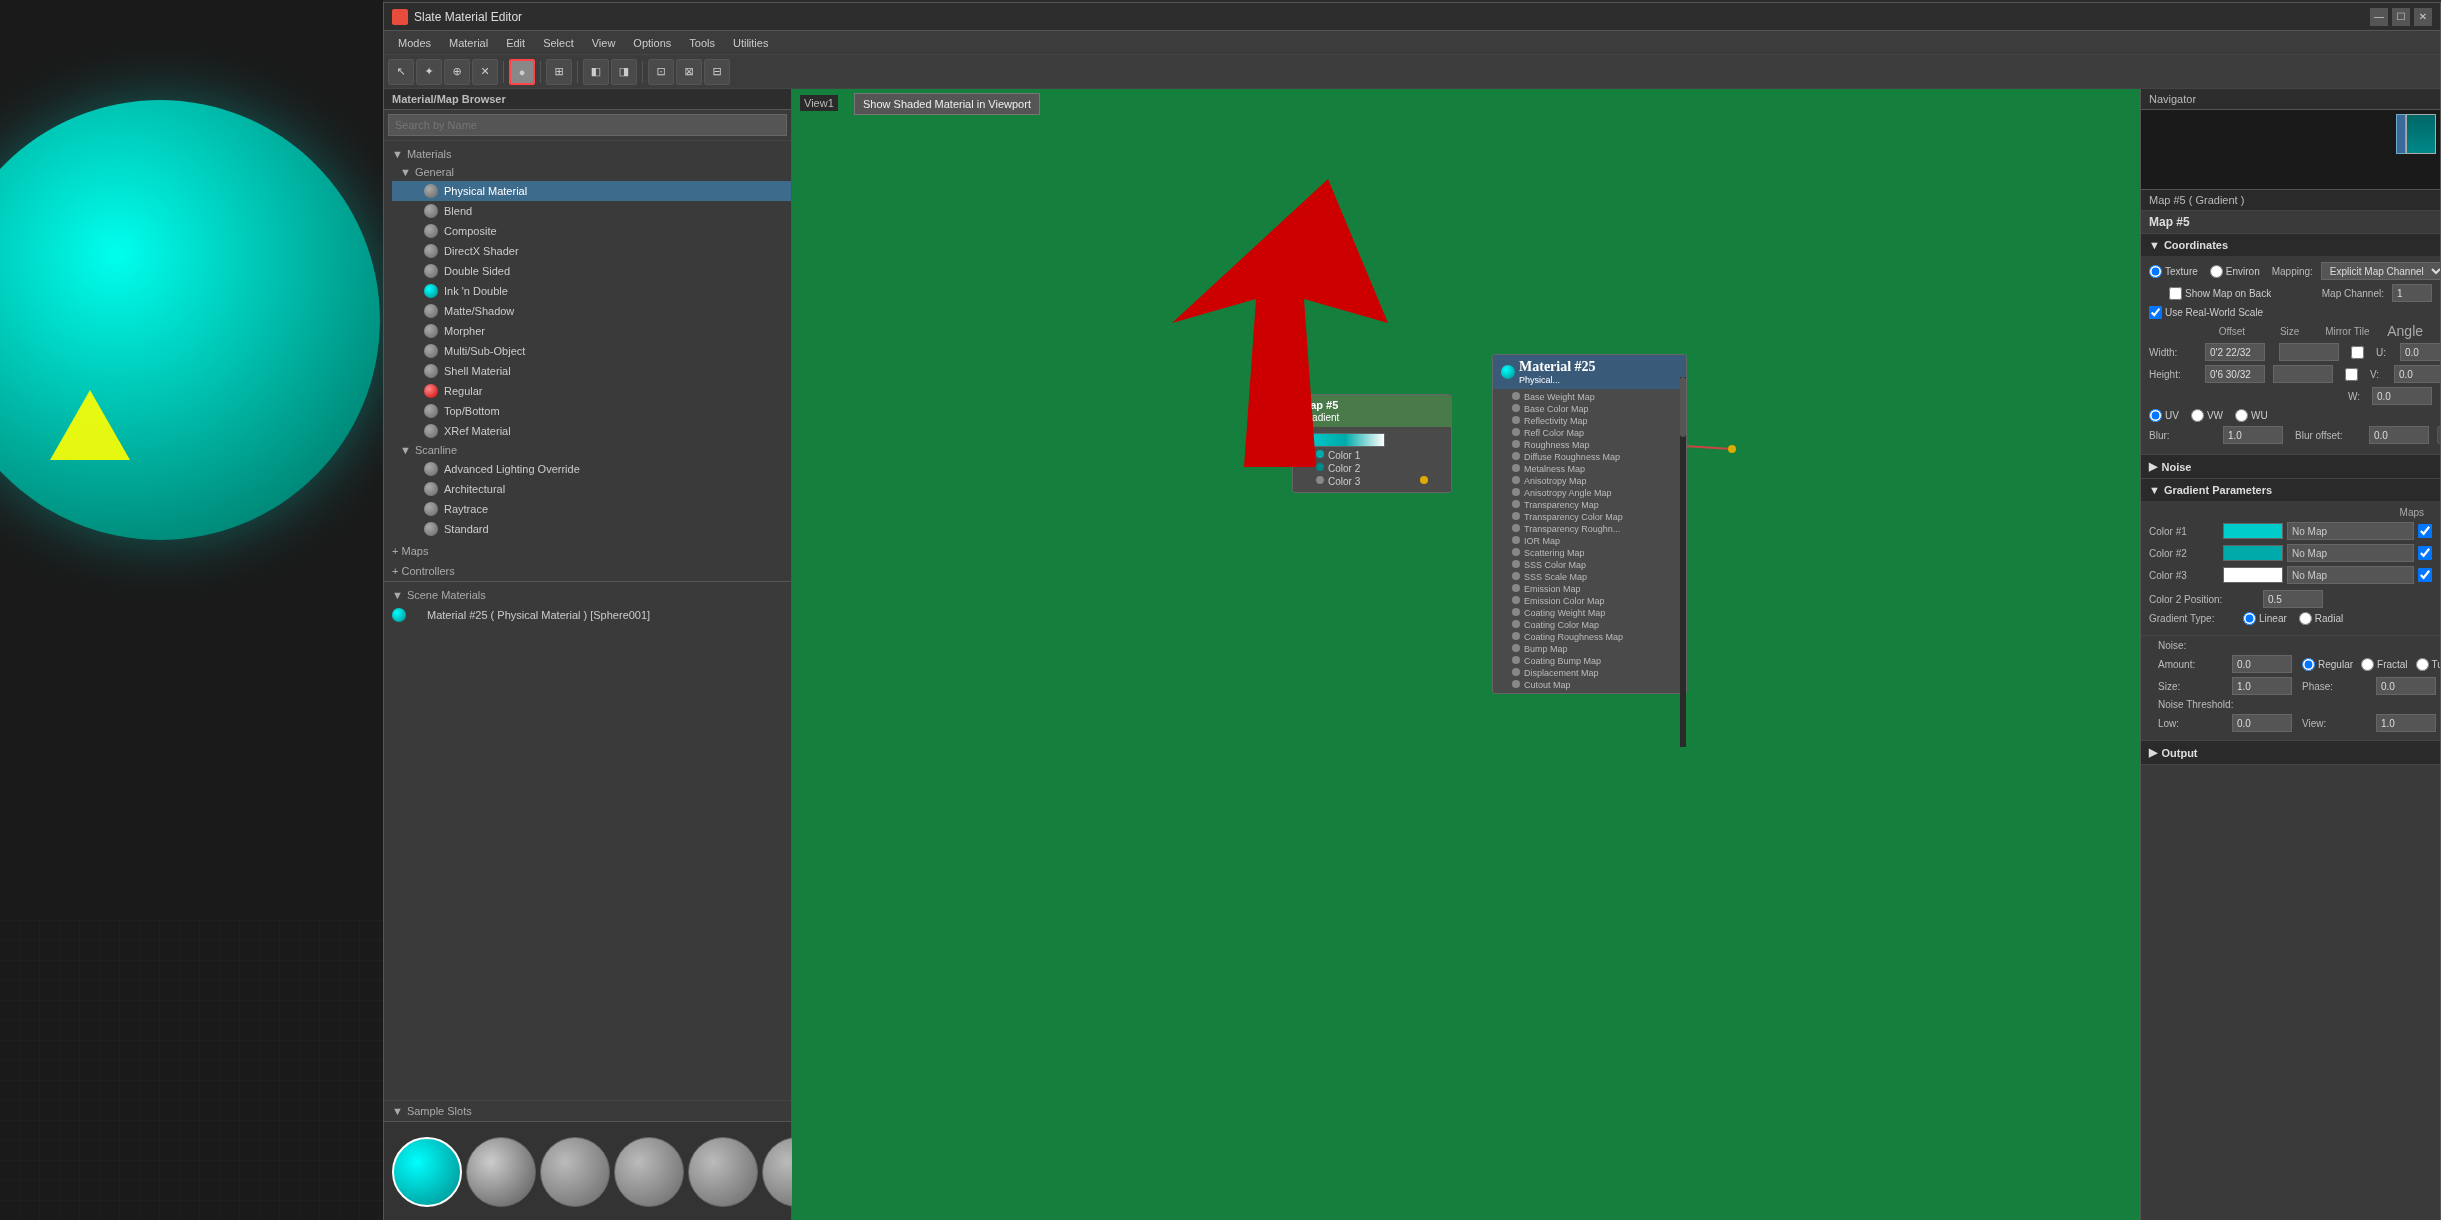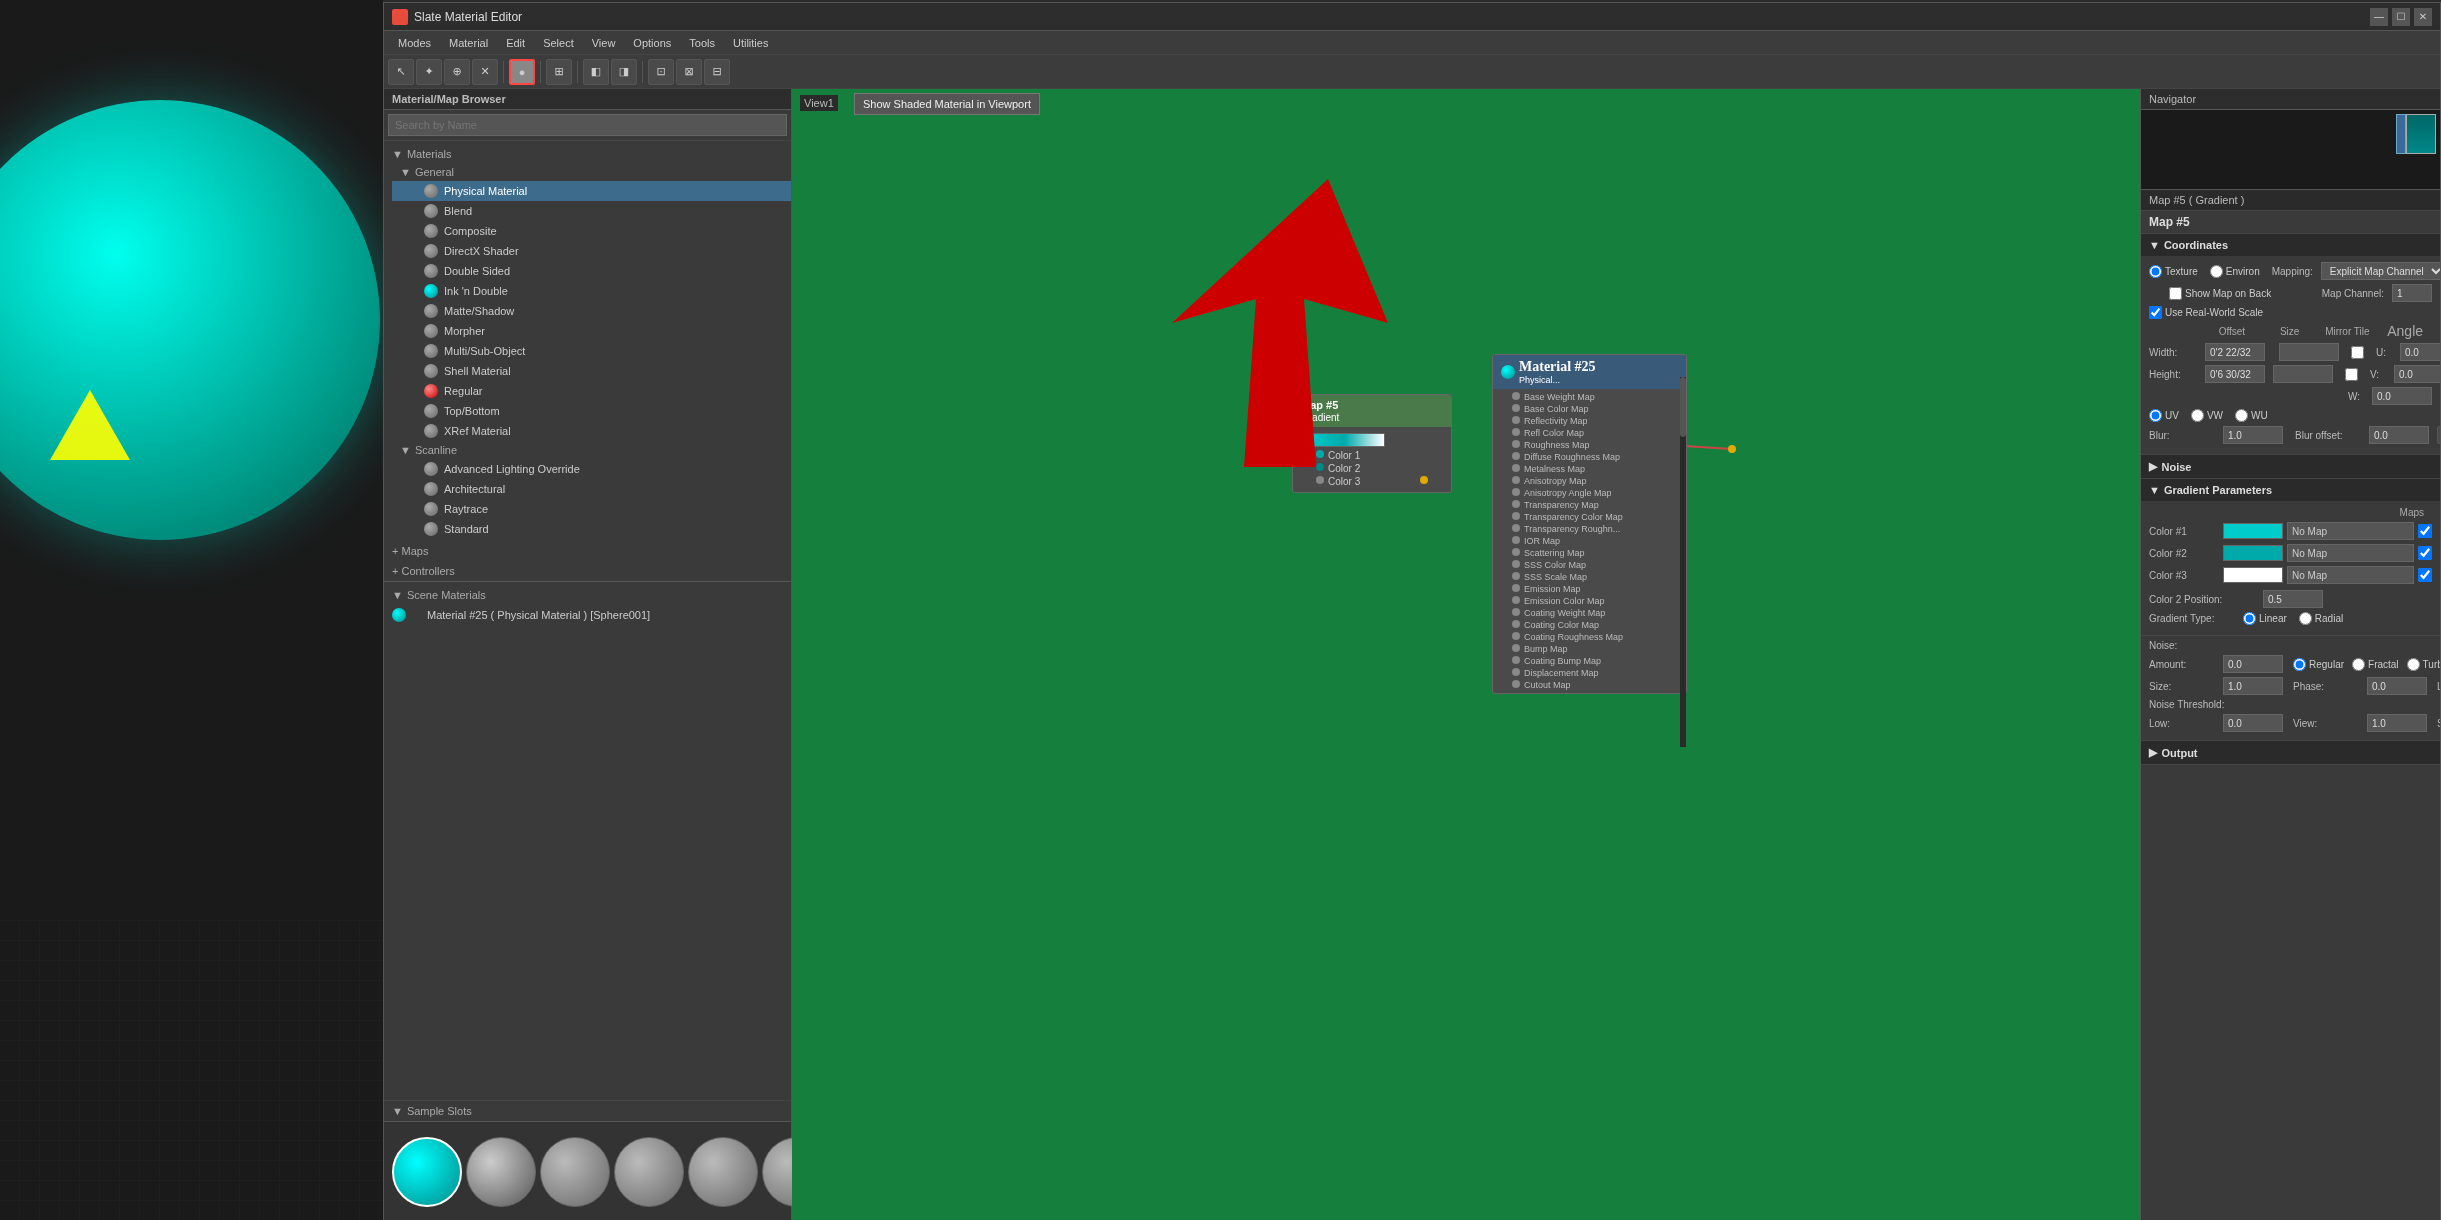--- a/index.html
+++ b/index.html
@@ -1019,21 +1019,21 @@
             </label>
             <label class="radio-label" style="margin-left:8px;">
               <input type="radio" name="gradtype" style="">
               <span>Radial</span>
             </label>
           </div>
         </div>
       </div>
 
       <div class="properties-section">
-        <div class="properties-content" style="padding: 4px 8px;">
+        <div class="properties-content" style="padding: 4px 17px;">
           <div class="prop-row">
             <span class="prop-label">Noise:</span>
           </div>
           <div class="prop-row">
             <span class="prop-label">Amount:</span>
             <input class="prop-input" type="text" value="0.0" style="">
             <label class="radio-label" style="margin-left:6px;">
               <input type="radio" name="noisetype" checked="" style="">
               <span>Regular</span>
             </label>

